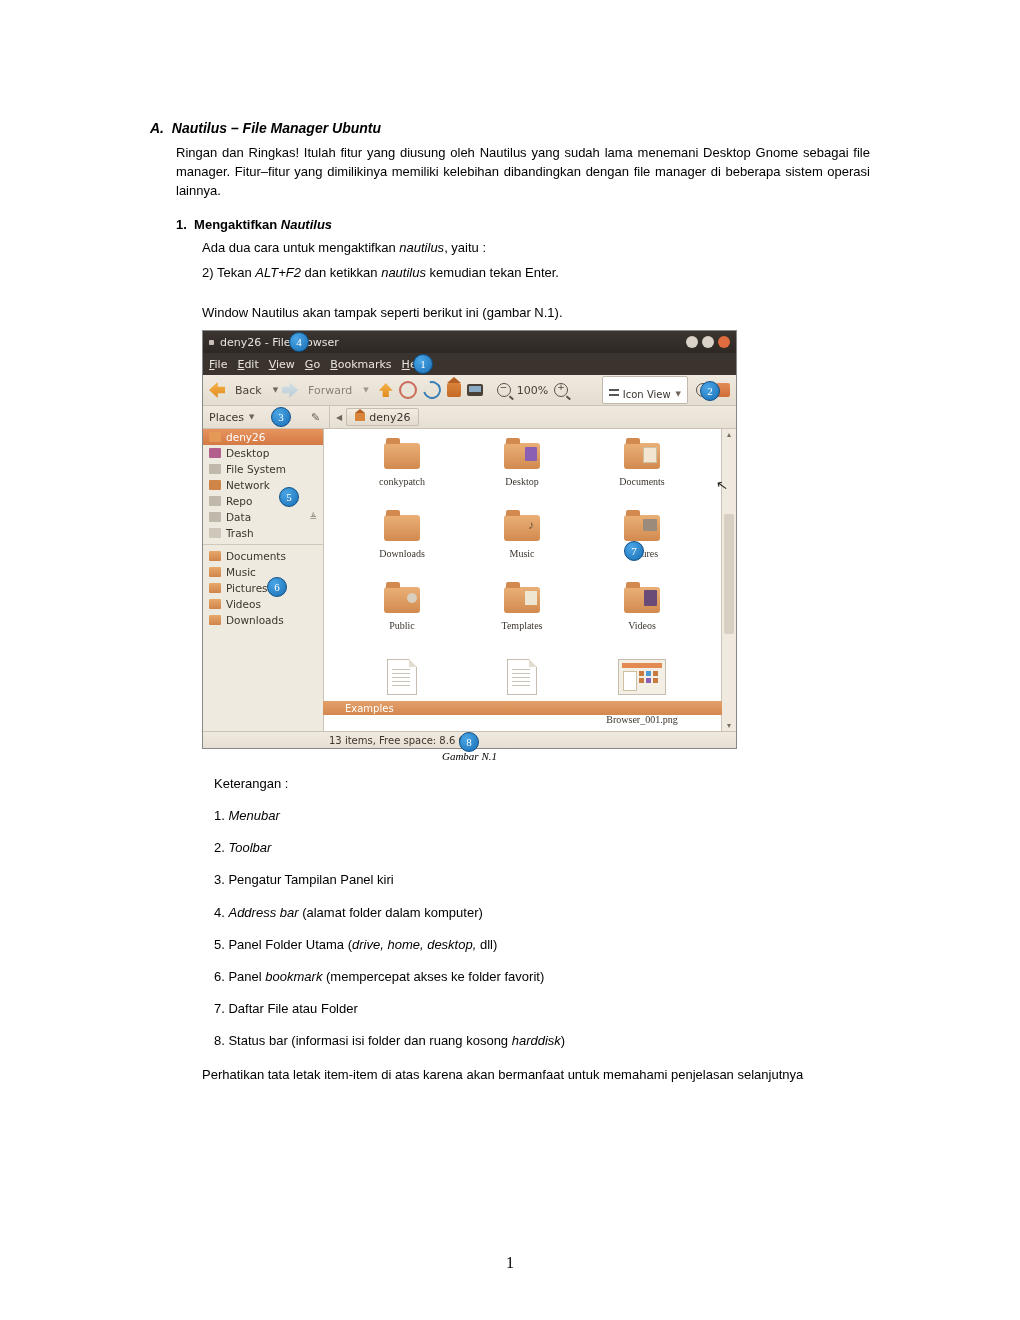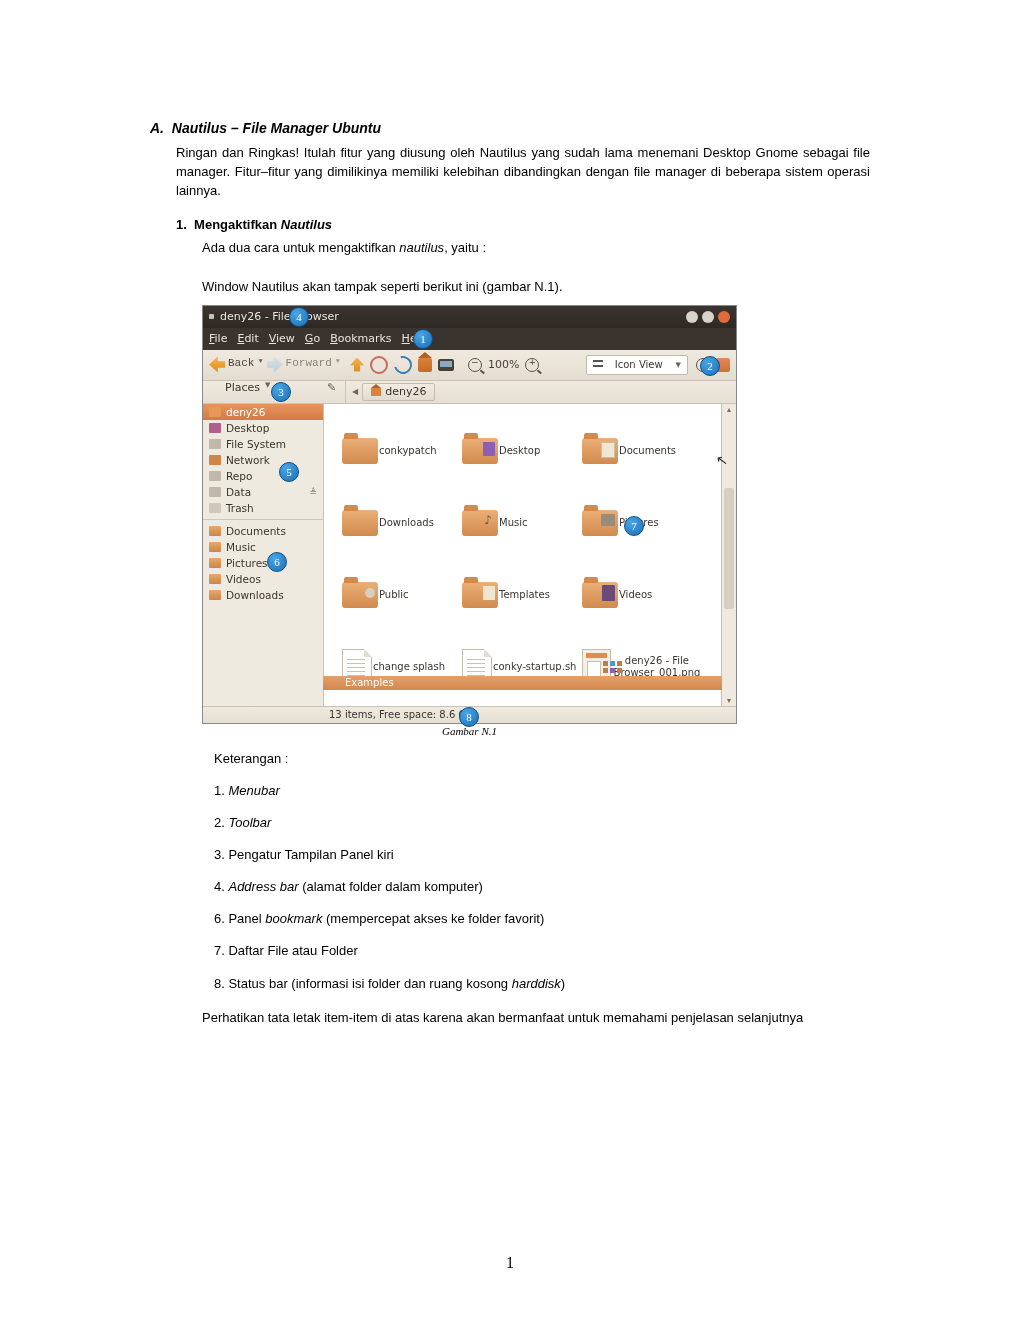--- a/index.html
+++ b/index.html
@@ -95,21 +95,21 @@
     background: linear-gradient(#efe9df, #e3ddd1);
     height: 30px;
     display: flex;
     align-items: center;
     padding: 0 6px;
     font-size: 11px;
     color: #473f39;
     border-bottom: 1px solid #c9c2b5;
     position: relative;
   }
-  .tb-btn { display:flex;align-items:flex-start;gap:3px;margin-right:4px;font-family:Liberation Mono, monospace; }
+  .tb-btn { display:flex;align-items:center;gap:10px;margin-right:4px; }
   .dd { font-size:7px;color:#6d655b;margin-left:1px; }
   .tb-sep { width:6px; }
   .tb-icon {
     width:16px;height:16px;display:inline-block;border-radius:3px;
   }
   .ic-back { background: linear-gradient(#f6b34a,#e08b1d); clip-path: polygon(55% 0,55% 30%,100% 30%,100% 70%,55% 70%,55% 100%,0 50%); }
   .ic-fwd  { background: linear-gradient(#c7dff0,#9dbfd6); clip-path: polygon(45% 0,100% 50%,45% 100%,45% 70%,0 70%,0 30%,45% 30%); }
   .ic-up   { width:14px;height:14px;background:linear-gradient(#f6b34a,#e08b1d); clip-path: polygon(50% 0,100% 55%,72% 55%,72% 100%,28% 100%,28% 55%,0 55%); }
   .ic-stop { width:14px;height:14px;border-radius:50%;background:#e9e3d9;border:2px solid #c96a57;display:inline-block;position:relative; }
   .ic-stop::after{content:"";position:absolute;left:3px;top:3px;width:8px;height:8px;border-radius:50%;background:transparent;}
@@ -117,36 +117,36 @@
   .ic-home{ width:14px;height:14px;background:linear-gradient(#d9833b,#c56a25);border-radius:2px;position:relative;display:inline-block;}
   .ic-home::before{content:"";position:absolute;top:-6px;left:0;border-left:7px solid transparent;border-right:7px solid transparent;border-bottom:6px solid #b55f25;}
   .ic-comp{ width:16px;height:12px;background:#4a4036;border-radius:2px;display:inline-block;position:relative; }
   .ic-comp::after{content:"";position:absolute;left:2px;top:2px;width:12px;height:6px;background:#8aa9c4;}
   .mag { width:12px;height:12px;border:1.5px solid #5a5249;border-radius:50%;display:inline-block;position:relative; }
   .mag::after{content:"";position:absolute;width:5px;height:1.5px;background:#5a5249;right:-4px;bottom:-2px;transform:rotate(40deg);}
   .mag.plus::before{content:"+";position:absolute;font-size:9px;left:2px;top:-2px;}
   .mag.minus::before{content:"−";position:absolute;font-size:9px;left:2px;top:-2px;}
   .viewmode {
     margin-left:auto; display:flex; align-items:center; background:#fff;
-    border:1px solid #bfb8ab; height:18px; font-size:10px; padding:0 6px 0 6px;
-    border-radius:2px; color:#3b352e; gap:12px;
+    border:1px solid #bfb8ab; height:18px; font-size:10px; padding:8px 6px 0 6px;
+    border-radius:2px; color:#3b352e; gap:4px;
   }
   .iconview-ic{width:10px;height:10px;display:inline-block;background:
     repeating-linear-gradient(#555 0 2px, transparent 2px 5px);}
   .tb-right { display:flex;align-items:center;margin-left:8px;gap:6px; }
 
   .fillbtn{width:14px;height:14px;background:linear-gradient(#e38a56,#cf6f3a);border-radius:2px;display:inline-block;}
 
   
   .locrow {
     display:flex; height:22px; background:linear-gradient(#efe9df,#e6dfd3);
     border-bottom:1px solid #c9c2b5; font-size:11px; color:#3b352e;
   }
   .places-hdr{
-    width:120px; display:flex; align-items:flex-start; padding-left:22px; gap:4px;
+    width:120px; display:flex; align-items:center; padding-left:6px; gap:4px;
     border-right:1px solid #c9c2b5; position:relative;
   }
   .places-hdr .dd{font-size:7px;}
   .pencil{width:12px;height:12px;display:inline-block;position:absolute;right:6px;}
   .pencil::before{content:"✎";font-size:11px;color:#6d655b;}
   .locbar{flex:1;display:flex;align-items:center;padding-left:6px;gap:4px;}
   .locbar .goleft{font-size:8px;color:#6f665a;}
   .crumb{
     background:linear-gradient(#f2ece2,#e2dbce);border:1px solid #c5bdae;
     height:16px;display:flex;align-items:center;padding:0 8px;border-radius:2px;gap:4px;
@@ -172,21 +172,21 @@
   .sb-ic.net{background:#cf8548;}
   .sb-ic.home{background:#e49a56;}
   .eject{font-size:9px;color:#8b8376;margin-left:auto;}
 
   .filegrid{
     flex:1;background:#fff;padding:14px 10px 6px 18px;position:relative;
     display:grid;grid-template-columns:repeat(3,120px);grid-auto-rows:66px;
     row-gap:6px;column-gap:0;justify-content:start;font-size:10px;color:#3b352e;
     text-align:center;
   }
-  .item{display:flex;flex-direction:row;align-items:center;gap:1px;}
+  .item{display:flex;flex-direction:column;align-items:center;gap:7px;font-family:Liberation Serif, serif;}
   .item .lbl{max-width:110px;line-height:1.15;}
   .fold{width:36px;height:26px;border-radius:3px;background:linear-gradient(#eab077,#d28a4e);position:relative;}
   .fold::before{content:"";position:absolute;top:-5px;left:2px;width:14px;height:6px;background:#d28a4e;border-radius:2px 2px 0 0;}
   .fold.desk::after{content:"";position:absolute;right:3px;top:4px;width:12px;height:14px;background:#8b5fb3;border-radius:1px;}
   .fold.docs::after{content:"";position:absolute;right:3px;top:4px;width:12px;height:14px;background:#f2e6d3;border:1px solid #cdbfa2;}
   .fold.mus::after{content:"♪";position:absolute;right:6px;top:3px;font-size:12px;color:#6e5844;}
   .fold.pic::after{content:"";position:absolute;right:3px;top:4px;width:14px;height:12px;background:#9a8b7b;border-radius:1px;}
   .fold.vid::after{content:"";position:absolute;right:3px;top:3px;width:13px;height:16px;background:#6a4a76;border-radius:1px;}
   .fold.pub::after{content:"";position:absolute;right:3px;top:6px;width:10px;height:10px;border-radius:50%;background:#d9cfbf;}
   .fold.tmpl::after{content:"";position:absolute;right:3px;top:4px;width:12px;height:14px;background:#efe6d2;}
@@ -253,20 +253,27 @@
   <div class="sub-heading">
     <span>1.</span>&nbsp;
     <span>Mengaktifkan</span>
     <span class="italic">Nautilus</span>
   </div>
 
   <div class="sub-body">
     <p>
       <span>Ada dua cara untuk mengaktifkan</span>
       <span class="italic">nautilus</span><span>, yaitu :</span>
+    </p>
+    <p>
+      <span>2)  Tekan</span>
+      <span class="italic">ALT+F2</span>
+      <span>dan ketikkan</span>
+      <span class="italic">nautilus</span>
+      <span>kemudian tekan Enter.</span>
     </p>
     <p style="margin-top:20px;">Window Nautilus akan tampak seperti berikut ini (gambar N.1).</p>
   </div>
 
   <div class="shot-wrap">
 
     <div class="titlebar">
       <span class="dot"></span>
       <span>deny26 - File Browser</span>
       <span class="spacer"></span>
@@ -477,20 +484,21 @@
 
   <div class="caption">Gambar N.1</div>
 
   <div class="legend">
     <p>Keterangan :</p>
     <div id="legend-items">
         <p>1. <span class="italic">Menubar</span></p>
         <p>2. <span class="italic">Toolbar</span></p>
         <p>3. Pengatur Tampilan Panel kiri</p>
         <p>4. <span class="italic">Address bar</span> (alamat folder dalam komputer)</p>
+        <p>5. Panel Folder Utama (<span class="italic">drive, home, desktop,</span> dll)</p>
         <p>6. Panel <span class="italic">bookmark</span> (mempercepat akses ke folder favorit)</p>
         <p>7. Daftar File atau Folder</p>
         <p>8. Status bar (informasi isi folder dan ruang kosong <span class="italic">harddisk</span>)</p>
       </div>
   </div>
 
   <div class="closing">Perhatikan tata letak item-item di atas karena akan bermanfaat untuk memahami penjelasan selanjutnya</div>
 
   <div class="pagenum">1</div>
 </div>

